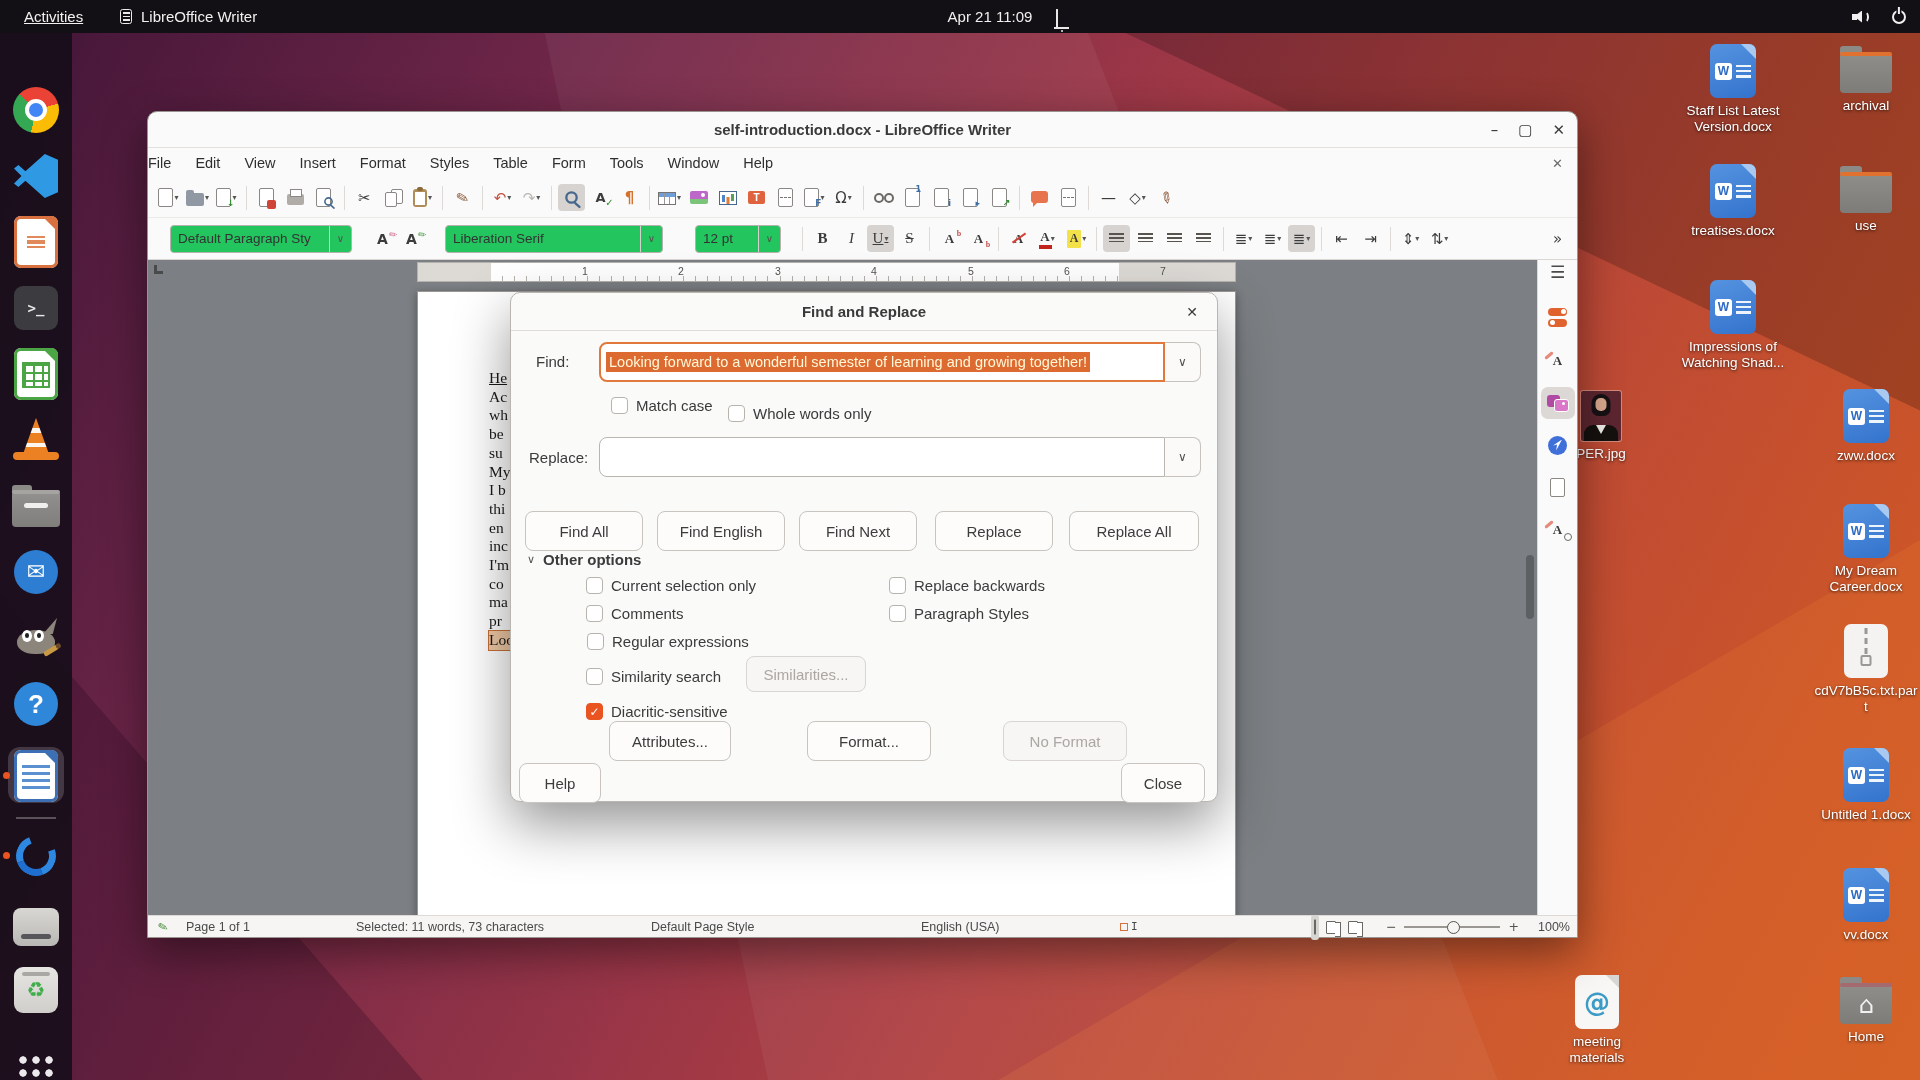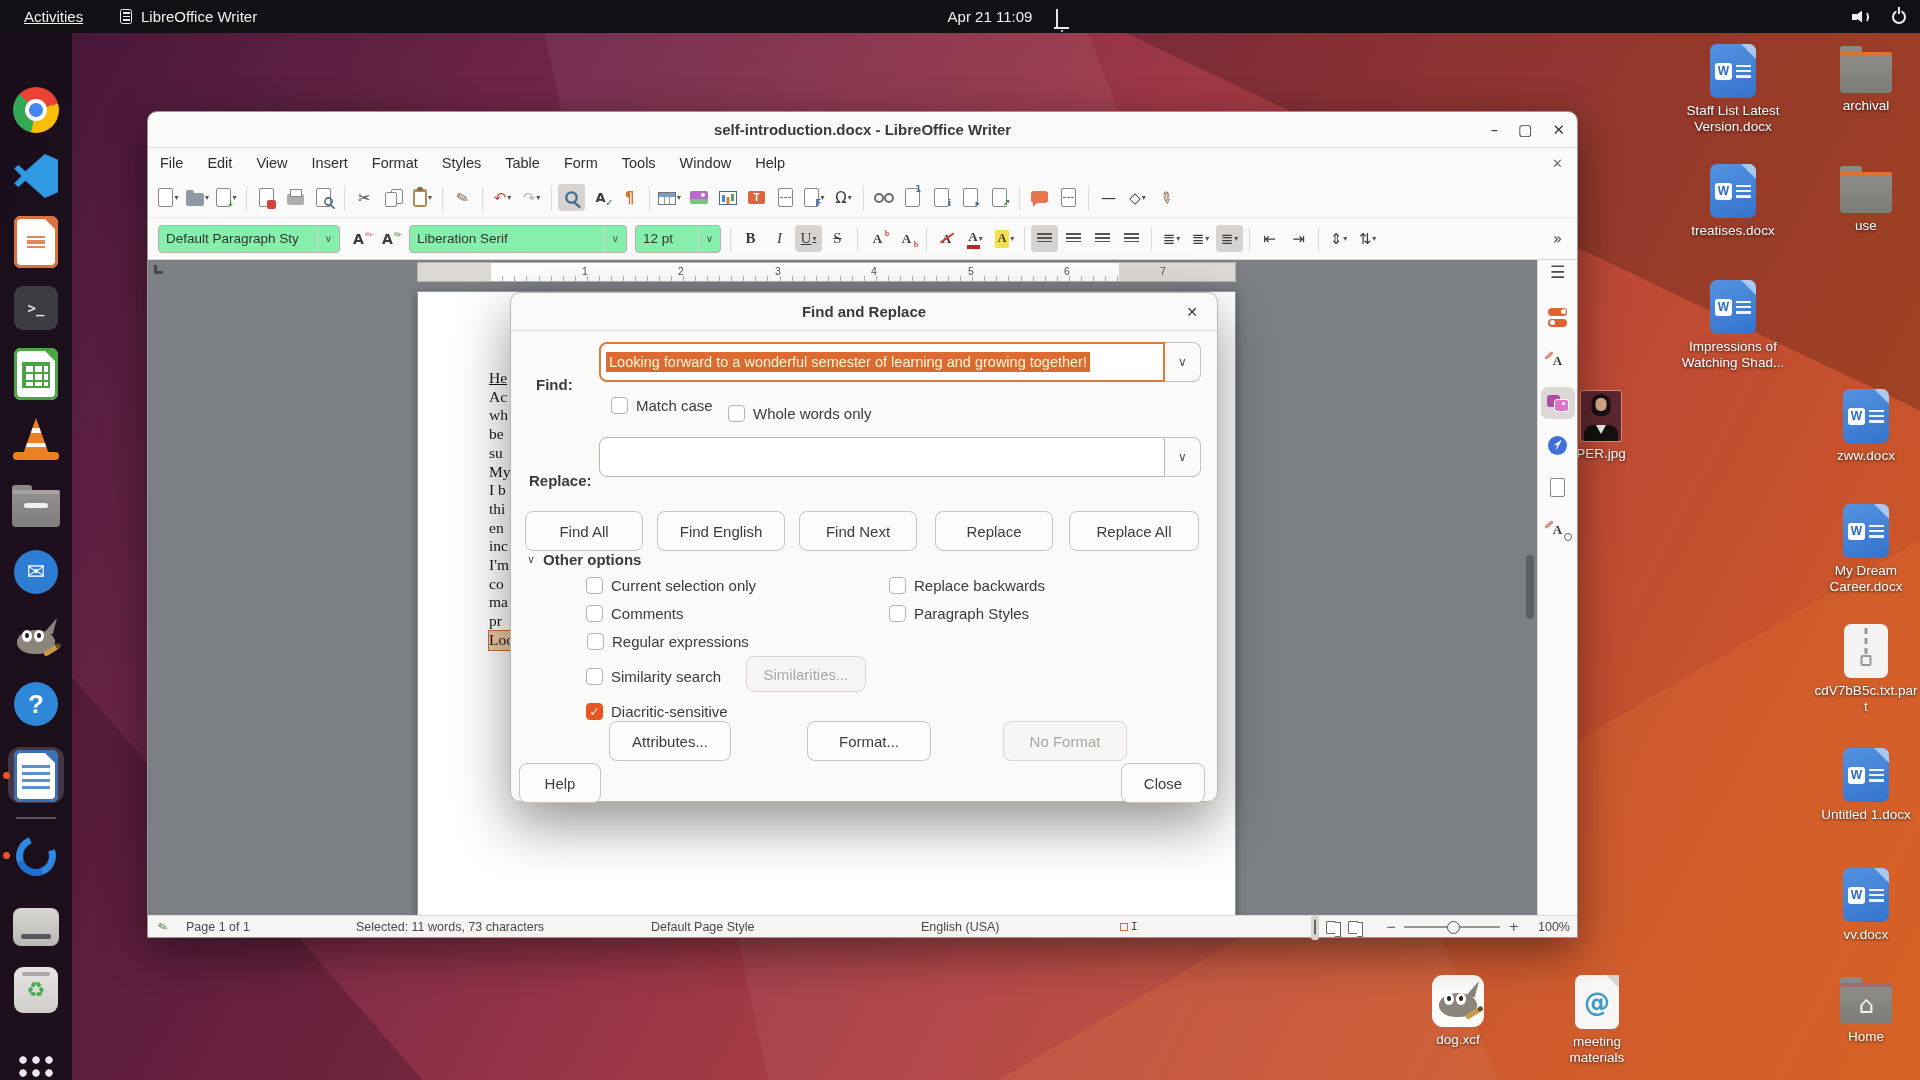--- a/index.html
+++ b/index.html
@@ -127,21 +127,21 @@
   .i-photo .shirt { position:absolute; bottom:7px; left:50%; transform:translateX(-50%); width:0; height:0;
     border-left:5px solid transparent; border-right:5px solid transparent; border-top:9px solid #f2efe9; }
   .i-wilberbox { width:52px; height:52px; background:#fdfdfc; border-radius:11px; display:flex; align-items:center; justify-content:center; }
 
   
   .win { position:absolute; left:147px; top:111px; width:1431px; height:827px; background:#fbfafa;
     border-radius:10px 10px 0 0; box-shadow:0 14px 44px rgba(0,0,0,.45); z-index:10; border:1px solid #99948f; }
   .titlebar { position:absolute; left:0; top:0; right:0; height:36px; border-bottom:1px solid #e2dfdc; display:flex; align-items:center; justify-content:center; }
   .title { font-weight:bold; font-size:15px; color:#3a3a3a; }
   .winbtns { position:absolute; right:12px; top:0; height:36px; display:flex; align-items:center; gap:20px; color:#3d3d3d; font-size:15px; font-family:"DejaVu Sans",sans-serif; }
-  .menubar { position:absolute; left:0; top:36px; right:0; height:30px; display:flex; align-items:center; gap:24px; padding-left:12px; font-size:14.5px; color:#2f2f2f; }
+  .menubar { position:absolute; left:0; top:36px; right:0; height:30px; display:flex; align-items:center; gap:24px; padding-left:0; font-size:14.5px; color:#2f2f2f; }
   .menubar .mi { cursor:default; }
   .menu-close { position:absolute; right:14px; color:#6a6a6a; font-size:13px; font-family:"DejaVu Sans",sans-serif; }
 
   .toolbar1 { position:absolute; left:0; top:66px; right:0; height:40px; display:flex; align-items:center; padding-left:6px; border-bottom:1px solid #eceae7; }
   .toolbar2 { position:absolute; left:0; top:106px; right:0; height:42px; display:flex; align-items:center; padding-left:6px; border-bottom:1px solid #d9d6d3; }
   .tbi { position:relative; min-width:27px; height:27px; border-radius:4px; display:flex; align-items:center; justify-content:center;
     flex:none; font-family:"DejaVu Sans",sans-serif; font-size:15px; color:#3c3c3c; margin:0 1px; }
   .tbi.active { background:#d6d3d0; }
   .dd { font-size:8px; color:#555; flex:none; margin-left:1px; font-family:"DejaVu Sans",sans-serif; }
   .sep { width:1px; height:24px; background:#dcd9d6; margin:0 5px; flex:none; }
@@ -177,21 +177,21 @@
   .mtbox { width:17px; height:13px; background:#e0633f; border-radius:2px; color:#fff; font:bold 10px/13px "Liberation Sans",sans-serif; text-align:center; }
   .mlink { position:relative; width:20px; height:12px; }
   .mlink i { position:absolute; top:1px; width:10px; height:10px; border:2.2px solid #6d6a66; border-radius:50%; }
   .mlink i.a { left:0; } .mlink i.b { right:0; }
   .mcomment { width:17px; height:12px; background:#e8744d; border-radius:3px; position:relative; margin-top:-2px; }
   .mcomment::after { content:""; position:absolute; left:2px; bottom:-4px; width:0; height:0;
     border-left:4px solid #e8744d; border-bottom:4px solid transparent; }
   .mbars { width:15px; height:12px; background:repeating-linear-gradient(#57544f 0 1.6px,transparent 1.6px 3.9px); }
   .spell { position:relative; font-weight:bold; font-size:13px; }
   .spell .chk { position:absolute; right:-8px; bottom:-3px; color:#2e8b2e; font-size:10px; }
-  .combo { height:28px; background:#86efac; border:1px solid #b5b1ac; border-radius:4px; display:flex; align-items:center; flex:none; margin:0 4px; }
+  .combo { height:28px; background:#22c55e; border:1px solid #b5b1ac; border-radius:4px; display:flex; align-items:center; flex:none; margin:0 16px; }
   .combo .cv { padding:0 7px; font-size:13.5px; color:#333; white-space:nowrap; overflow:hidden; flex:1; }
   .combo .ca { width:22px; align-self:stretch; border-left:1px solid #d5d2ce; display:flex; align-items:center; justify-content:center; color:#55504b; font-size:10px; font-family:"DejaVu Sans",sans-serif; }
   .fmtA { position:relative; font-weight:bold; font-size:14px; }
   .fmtA .pen { position:absolute; right:-9px; top:-2px; font-size:10px; transform:rotate(-40deg); font-weight:normal; }
   .pen.pink { color:#d06a8a; } .pen.green { color:#4a9a4a; }
   .bold { font-weight:bold; font-size:15px; font-family:"Liberation Serif",serif; }
   .ital { font-style:italic; font-family:"Liberation Serif",serif; font-size:15px; }
   .und { text-decoration:underline; font-family:"Liberation Serif",serif; font-size:15px; }
   .strk { text-decoration:line-through; font-family:"Liberation Serif",serif; font-size:15px; }
   .supsub { position:relative; font-family:"Liberation Serif",serif; font-weight:bold; font-size:13px; }
@@ -258,21 +258,21 @@
   .ztrack .notch { position:absolute; left:50%; top:-3px; width:1.5px; height:8px; background:#9a9793; }
   .ztrack .zthumb { position:absolute; left:44%; top:-5.5px; width:13px; height:13px; border-radius:50%; background:#f6f5f4; border:1.5px solid #55524e; }
 
   
   .dialog { position:absolute; left:510px; top:292px; width:708px; height:510px; background:#fafaf9; border:1px solid #b9b5b0;
     border-radius:10px; box-shadow:0 22px 55px rgba(0,0,0,.42); z-index:50; font-size:15px; color:#3b3b3b; }
   .dlg-title { position:absolute; left:0; top:0; right:0; height:38px; border-bottom:1px solid #dedbd8;
     display:flex; align-items:center; justify-content:center; font-weight:bold; color:#3a3a3a; }
   .dlg-x { position:absolute; right:14px; top:8px; width:22px; height:22px; display:flex; align-items:center; justify-content:center;
     font-family:"DejaVu Sans",sans-serif; font-size:14px; color:#3a3a3a; }
-  .dlg-label { position:absolute; font-weight:bold;margin-top:23px; }
+  .dlg-label { position:absolute; font-weight:normal; }
   .fcombo { position:absolute; display:flex; height:40px; }
   .fentry { flex:1; background:#fff; border:2px solid #E2793C; border-radius:8px 0 0 8px; display:flex; align-items:center; padding:0 5px; overflow:hidden; }
   .fentry.plain { border:1.5px solid #b9b5b1; }
   .fsel { background:#DC6A31; color:#FFF8D8; font-size:14.5px; white-space:nowrap; padding:2px 3px; }
   .fdrop { width:36px; border:1px solid #c6c2be; border-left:none; border-radius:0 8px 8px 0; background:#fbfaf9;
     display:flex; align-items:center; justify-content:center; color:#55504b; font-size:12px; font-family:"DejaVu Sans",sans-serif; }
   .cb { position:absolute; display:flex; align-items:center; gap:8px; }
   .cb .box { width:17px; height:17px; background:#fff; border:1.5px solid #b7b3ae; border-radius:4px; flex:none; }
   .cb .box.on { background:#E95420; border-color:#E95420; color:#fff; font-size:12px; font-weight:bold; text-align:center; line-height:16px; font-family:"DejaVu Sans",sans-serif; }
   .btn { position:absolute; height:40px; background:#fdfcfb; border:1px solid #c8c4c0; border-radius:8px;
@@ -363,32 +363,20 @@
     <div class="dlabel">Untitled 1.docx</div>
   </div>
   <div class="desk" style="left:1806px;top:868px">
     <div class="i-docx">
         <i class="fold"></i>
         <span class="w">W</span>
         <i class="ln"></i>
       </div>
     <div class="dlabel">vv.docx</div>
   </div>
-  <div class="desk" style="left:1398px;top:975px">
-    <div class="i-wilberbox">
-      <div class="wilber">
-          <i class="face"></i>
-          <i class="ear"></i>
-          <i class="eye l"></i>
-          <i class="eye r"></i>
-          <i class="brush"></i>
-        </div>
-    </div>
-    <div class="dlabel">dog.xcf</div>
-  </div>
   <div class="desk" style="left:1537px;top:975px">
     <div class="i-file">
         <i class="corner"></i>
         <span class="at">@</span>
       </div>
     <div class="dlabel" style="max-width:76px">meeting materials</div>
   </div>
   <div class="desk" style="left:1806px;top:975px">
     <div class="i-fold2 home">
         <span class="house">⌂</span>

